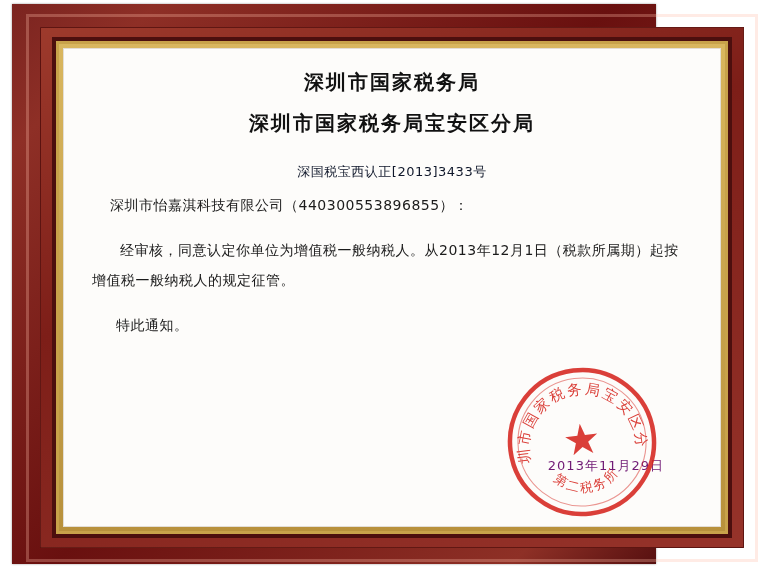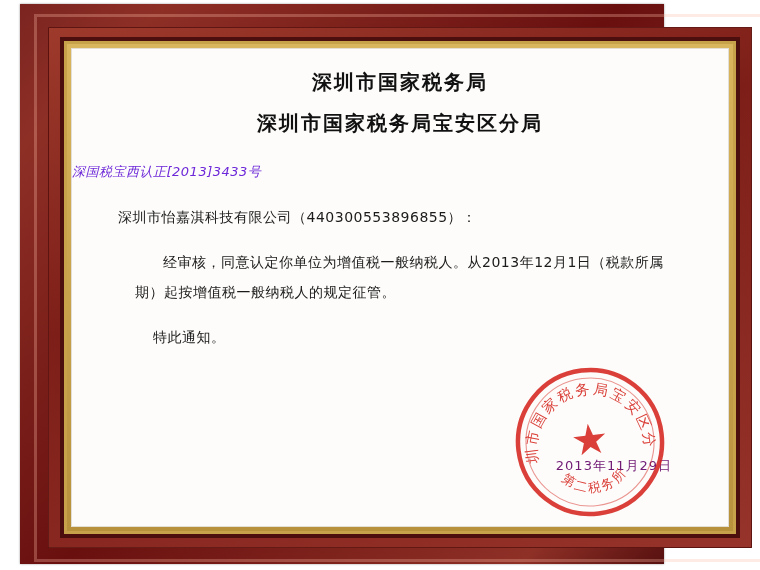--- a/index.html
+++ b/index.html
@@ -10,21 +10,21 @@
   body {
     width: 760px;
     height: 570px;
     font-family: "DejaVu Sans", sans-serif;
     overflow: hidden;
   }
 
   
   .frame-outer {
     position: absolute;
-    left: 20px;
+    left: 12px;
     top: 4px;
     width: 644px;
     height: 560px;
     background: #5e1312;
     background: linear-gradient(135deg, #7b2420 0%, #8e2f26 12%, #69100f 50%, #8e3026 88%, #571010 100%);
     box-shadow: 0 0 2px rgba(0,0,0,0.4);
   }
   
   .frame-bevel-1 {
     position: absolute;
@@ -88,45 +88,45 @@
   .title-1, .title-2 {
     text-align: center;
     font-size: 20px;
     font-weight: bold;
     letter-spacing: 2px;
     color: #111;
   }
   .title-1 { margin-top: 20px; }
   .title-2 { margin-top: 14px; }
   .doc-no {
+    text-align: center;
     font-size: 13px;
     margin-top: 26px;
     letter-spacing: 0.5px;
-    color: #6d28d9;
-    font-style: italic;
+    color: #0f172a;
   }
   .addressee {
     font-size: 14px;
-    margin-top: 28px;
+    margin-top: 16px;
     padding-left: 46px;
     letter-spacing: 0.5px;
   }
   .body-p {
     font-size: 14px;
     margin-top: 20px;
-    padding: 0 40px 0 63px;
+    padding: 0 40px 0 28px;
     line-height: 30px;
     letter-spacing: 0.5px;
     text-align: left;
   }
   .body-p.indent { text-indent: 28px; }
   .closing {
     font-size: 14px;
     margin-top: 22px;
-    padding-left: 53px;
+    padding-left: 24px;
     text-indent: 28px;
     letter-spacing: 0.5px;
   }
 
   
   .date-line {
     position: absolute;
     right: 56px;
     top: 408px;
     font-size: 13px;

